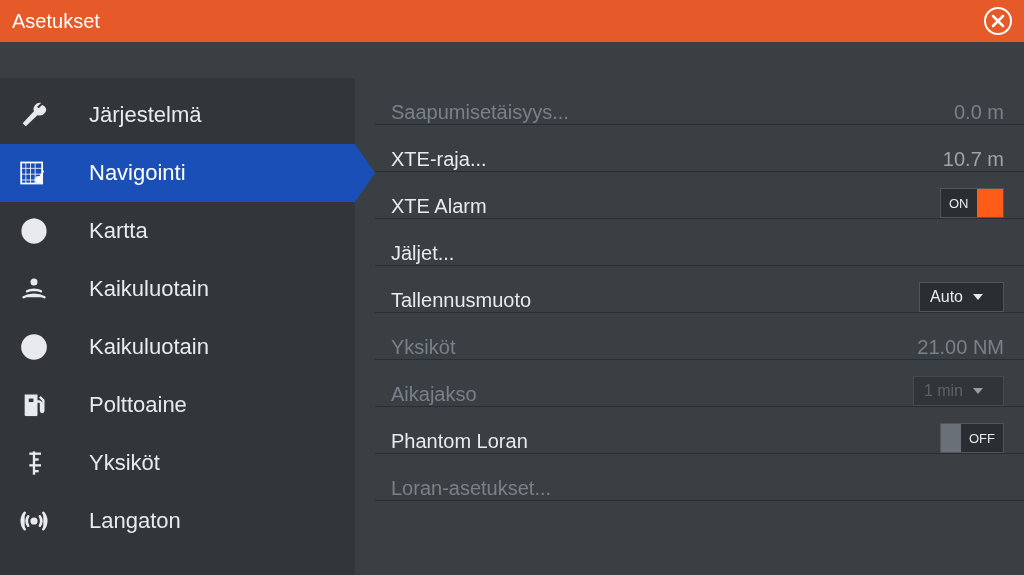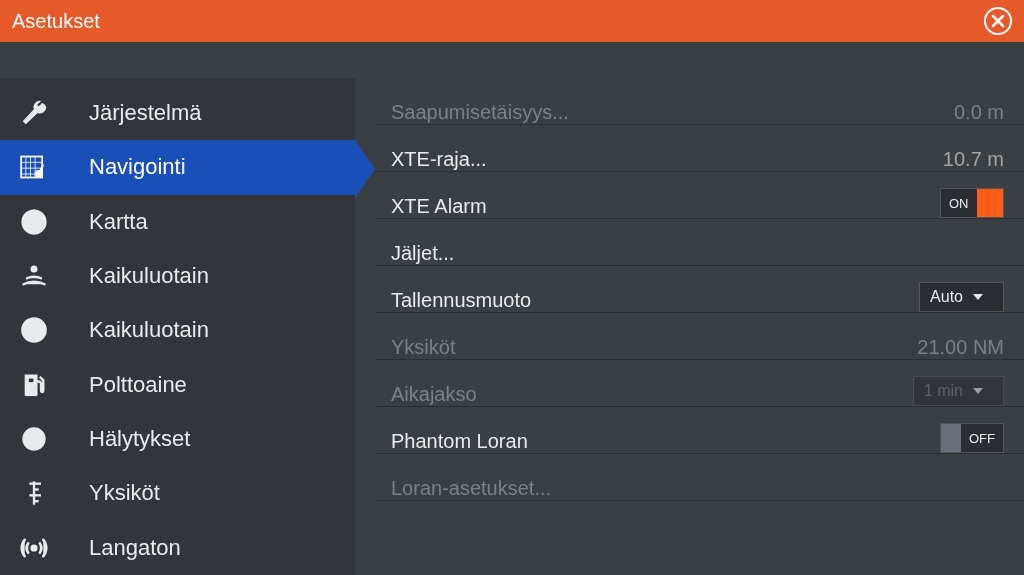--- a/index.html
+++ b/index.html
@@ -264,30 +264,20 @@
         <span class="icon">
           <svg viewBox="0 0 24 24" fill="#e8eaed">
             <path d="M5 4h9v16H5z M14 9h2a2 2 0 0 1 2 2v6a1 1 0 0 0 2 0V8l-3-3" fill="none" stroke="#e8eaed" stroke-width="2"></path>
             <rect x="5" y="4" width="9" height="17" fill="#e8eaed"></rect>
             <rect x="7" y="6" width="5" height="4" fill="#32363b"></rect>
           </svg>
         </span>
         <span class="sidebar-item-label">Polttoaine</span>
       </div>
 
-      <div class="sidebar-item">
-        <span class="icon">
-          <svg viewBox="0 0 24 24" fill="none" stroke="#e8eaed" stroke-width="2">
-            <circle cx="12" cy="12" r="9"></circle>
-            <circle cx="12" cy="7" r="1.5" fill="#e8eaed"></circle>
-            <path d="M12 12c3 4 3 8 3 8" stroke-linecap="round"></path>
-          </svg>
-        </span>
-        <span class="sidebar-item-label">Hälytykset</span>
-      </div>
 
       <div class="sidebar-item">
         <span class="icon">
           <svg viewBox="0 0 24 24" fill="none" stroke="#e8eaed" stroke-width="2">
             <line x1="12" y1="2" x2="12" y2="22"></line>
             <line x1="12" y1="4" x2="18" y2="4"></line>
             <line x1="12" y1="9" x2="16" y2="9"></line>
             <line x1="12" y1="14" x2="18" y2="14"></line>
             <line x1="12" y1="19" x2="16" y2="19"></line>
             <line x1="8" y1="4" x2="12" y2="4"></line>

